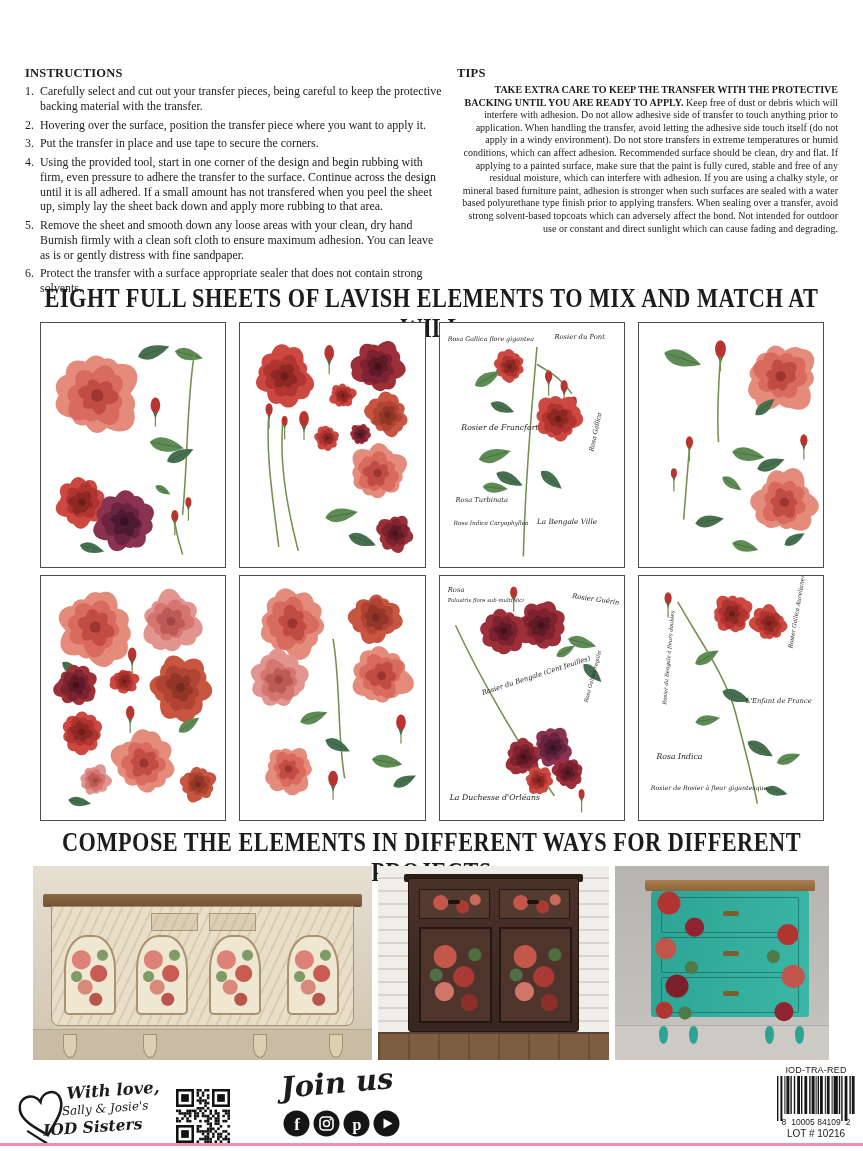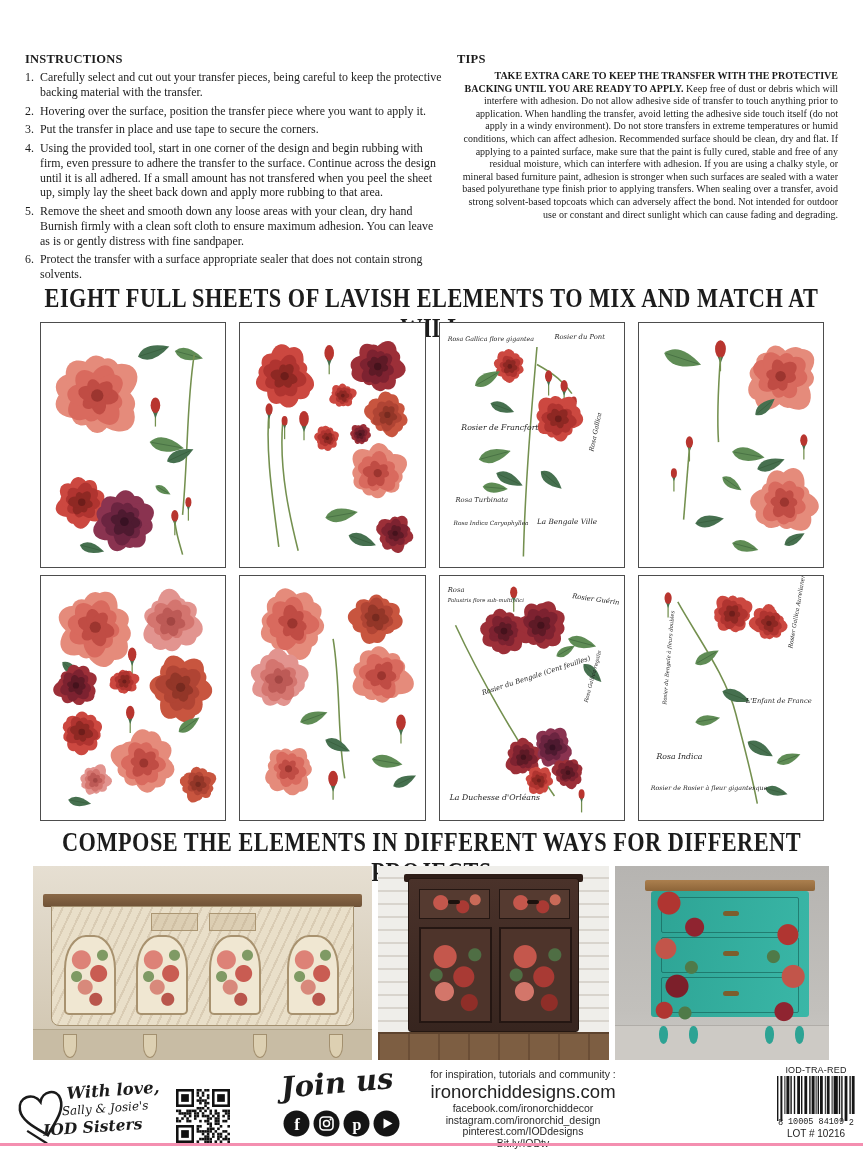--- a/index.html
+++ b/index.html
@@ -1,21 +1,21 @@
 <!DOCTYPE html>
 <html><head>
 <meta charset="utf-8">
 <style>
   html,body{margin:0;padding:0;background:#ffffff;}
   .page{position:relative;width:863px;height:1151px;background:#fff;overflow:hidden;
         font-family:"Liberation Serif",serif;color:#1c1c1c;}
   .title{position:absolute;top:12px;left:0;width:100%;text-align:center;
          font-weight:bold;font-size:26px;letter-spacing:3px;}
   .title span{display:inline-block;transform:scale(0.96,1.18);}
-  .cols{position:absolute;top:52px;left:25px;width:813px;display:flex;}
+  .cols{position:absolute;top:66px;left:25px;width:813px;display:flex;}
   .col-left{width:418px;margin-right:14px;}
   .col-right{width:381px;}
   .col-head{font-weight:bold;font-size:12.5px;margin-bottom:3px;letter-spacing:0.2px;}
   .ins-item{position:relative;padding-left:15px;font-size:11.9px;line-height:1.24;margin-bottom:4px;}
   .ins-item .num{position:absolute;left:0;top:0;}
   .tips-p{font-size:10px;line-height:1.26;text-align:right;}
   .tips-p .lead{font-weight:bold;}
   .sec-head{position:absolute;left:0;width:100%;text-align:center;font-weight:bold;font-size:23px;letter-spacing:0.5px;}
   .sec-head span{display:inline-block;transform:scale(0.97,1.15);}
   #sheets-head{top:288px;}
@@ -1676,30 +1676,20 @@
     <svg width="27" height="27" viewBox="0 0 27 27" data-interactable="false">
       <circle cx="13.5" cy="13.5" r="13" fill="#151515"></circle>
       <text x="14" y="20" text-anchor="middle" font-family="Liberation Serif,serif" font-weight="bold" font-size="16" fill="#fff">p</text>
     </svg>
     <svg width="27" height="27" viewBox="0 0 27 27" data-interactable="false">
       <circle cx="13.5" cy="13.5" r="13" fill="#151515"></circle>
       <path d="M10.5,8.5 L19.5,13.5 L10.5,18.5 Z" fill="#fff"></path>
     </svg>
   </div>
 
-  <div class="community sans" data-interactable="false">
-    <div data-interactable="false">for inspiration, tutorials and community :</div>
-    <div class="website" data-interactable="false">ironorchiddesigns.com</div>
-    <div data-interactable="false">
-        <div data-interactable="false">facebook.com/ironorchiddecor</div>
-        <div data-interactable="false">instagram.com/ironorchid_design</div>
-        <div data-interactable="false">pinterest.com/IODdesigns</div>
-        <div data-interactable="false">Bit.ly/IODtv</div>
-      </div>
-  </div>
 
 
   <div class="barcode-block sans" data-interactable="false">
     <div class="bc-sku" data-interactable="false">IOD-TRA-RED</div>
     <svg id="bars" width="84" height="46" viewBox="0 0 84 46" data-interactable="false">
         <rect x="3.0" y="0" width="1.4" height="45" fill="#161616"></rect>
         <rect x="6.4" y="0" width="2.0" height="45" fill="#161616"></rect>
         <rect x="10.4" y="0" width="1.0" height="38" fill="#161616"></rect>
         <rect x="12.4" y="0" width="3.0" height="38" fill="#161616"></rect>
         <rect x="16.4" y="0" width="1.4" height="38" fill="#161616"></rect>
@@ -1717,20 +1707,20 @@
         <rect x="57.6" y="0" width="1.0" height="38" fill="#161616"></rect>
         <rect x="59.6" y="0" width="4.2" height="38" fill="#161616"></rect>
         <rect x="64.8" y="0" width="1.4" height="38" fill="#161616"></rect>
         <rect x="67.2" y="0" width="1.4" height="45" fill="#161616"></rect>
         <rect x="70.6" y="0" width="2.8" height="45" fill="#161616"></rect>
         <rect x="75.4" y="0" width="1.4" height="38" fill="#161616"></rect>
         <rect x="77.8" y="0" width="2.8" height="38" fill="#161616"></rect>
       </svg>
     <div class="bc-digits" data-interactable="false">
       <span data-interactable="false">8</span>
-      <span style="margin:0 5px;font-family:Liberation Mono, monospace;" data-interactable="false">10005 84109</span>
+      <span style="margin:0 5px;" data-interactable="false">10005 84109</span>
       <span data-interactable="false">2</span>
     </div>
     <div class="bc-lot" data-interactable="false">LOT # 10216</div>
   </div>
 
   <div class="pink-rule" data-interactable="false" style="background: rgb(244, 143, 176);"></div>
 </div>
 
 </body></html>

